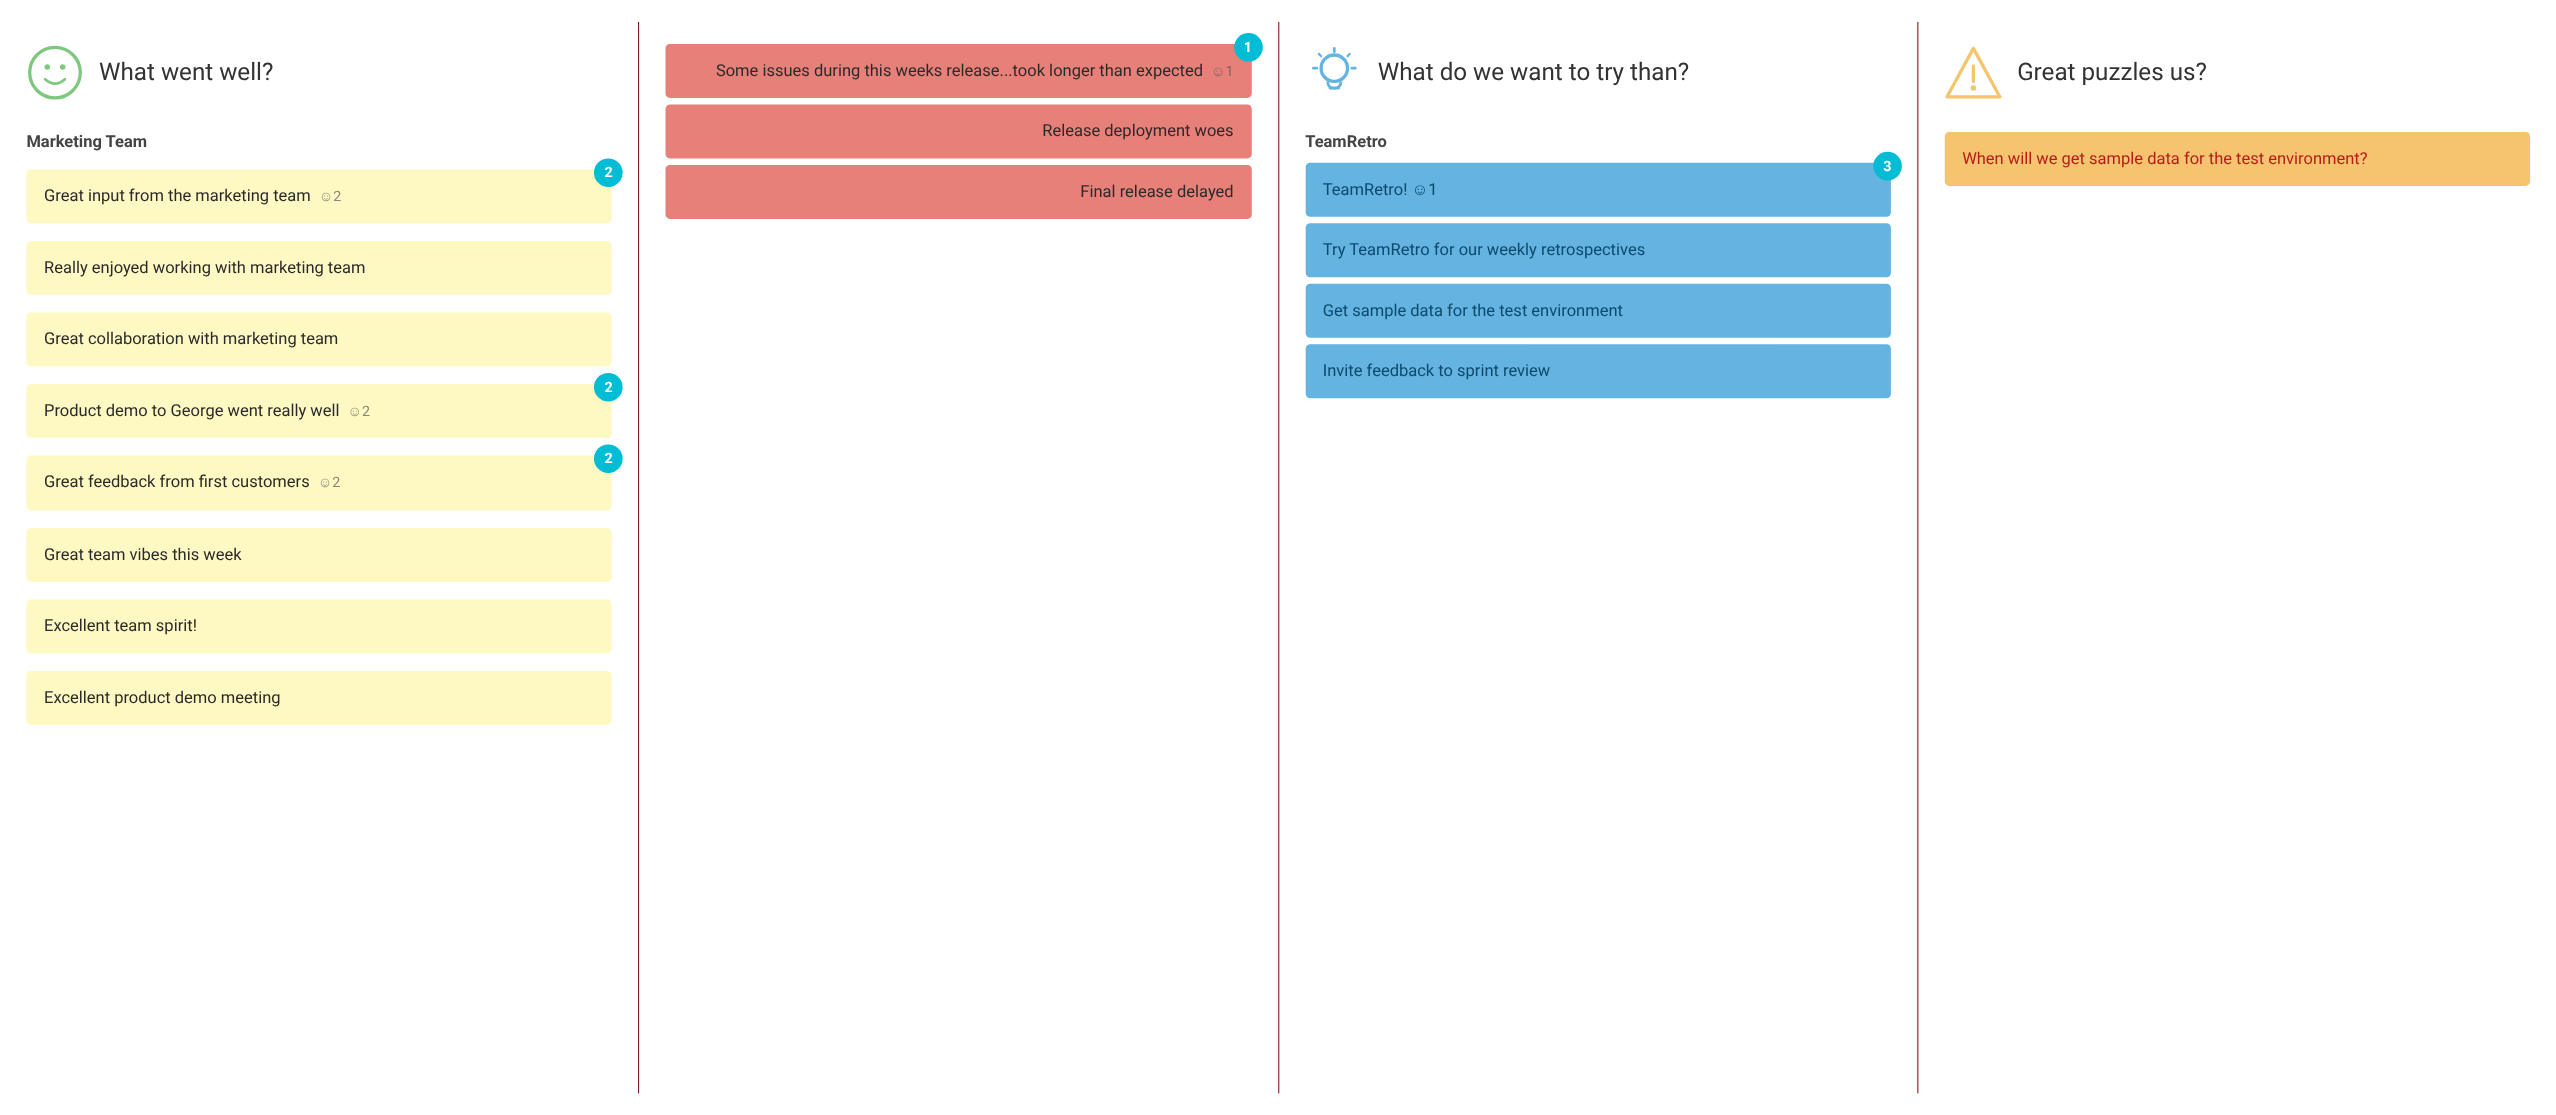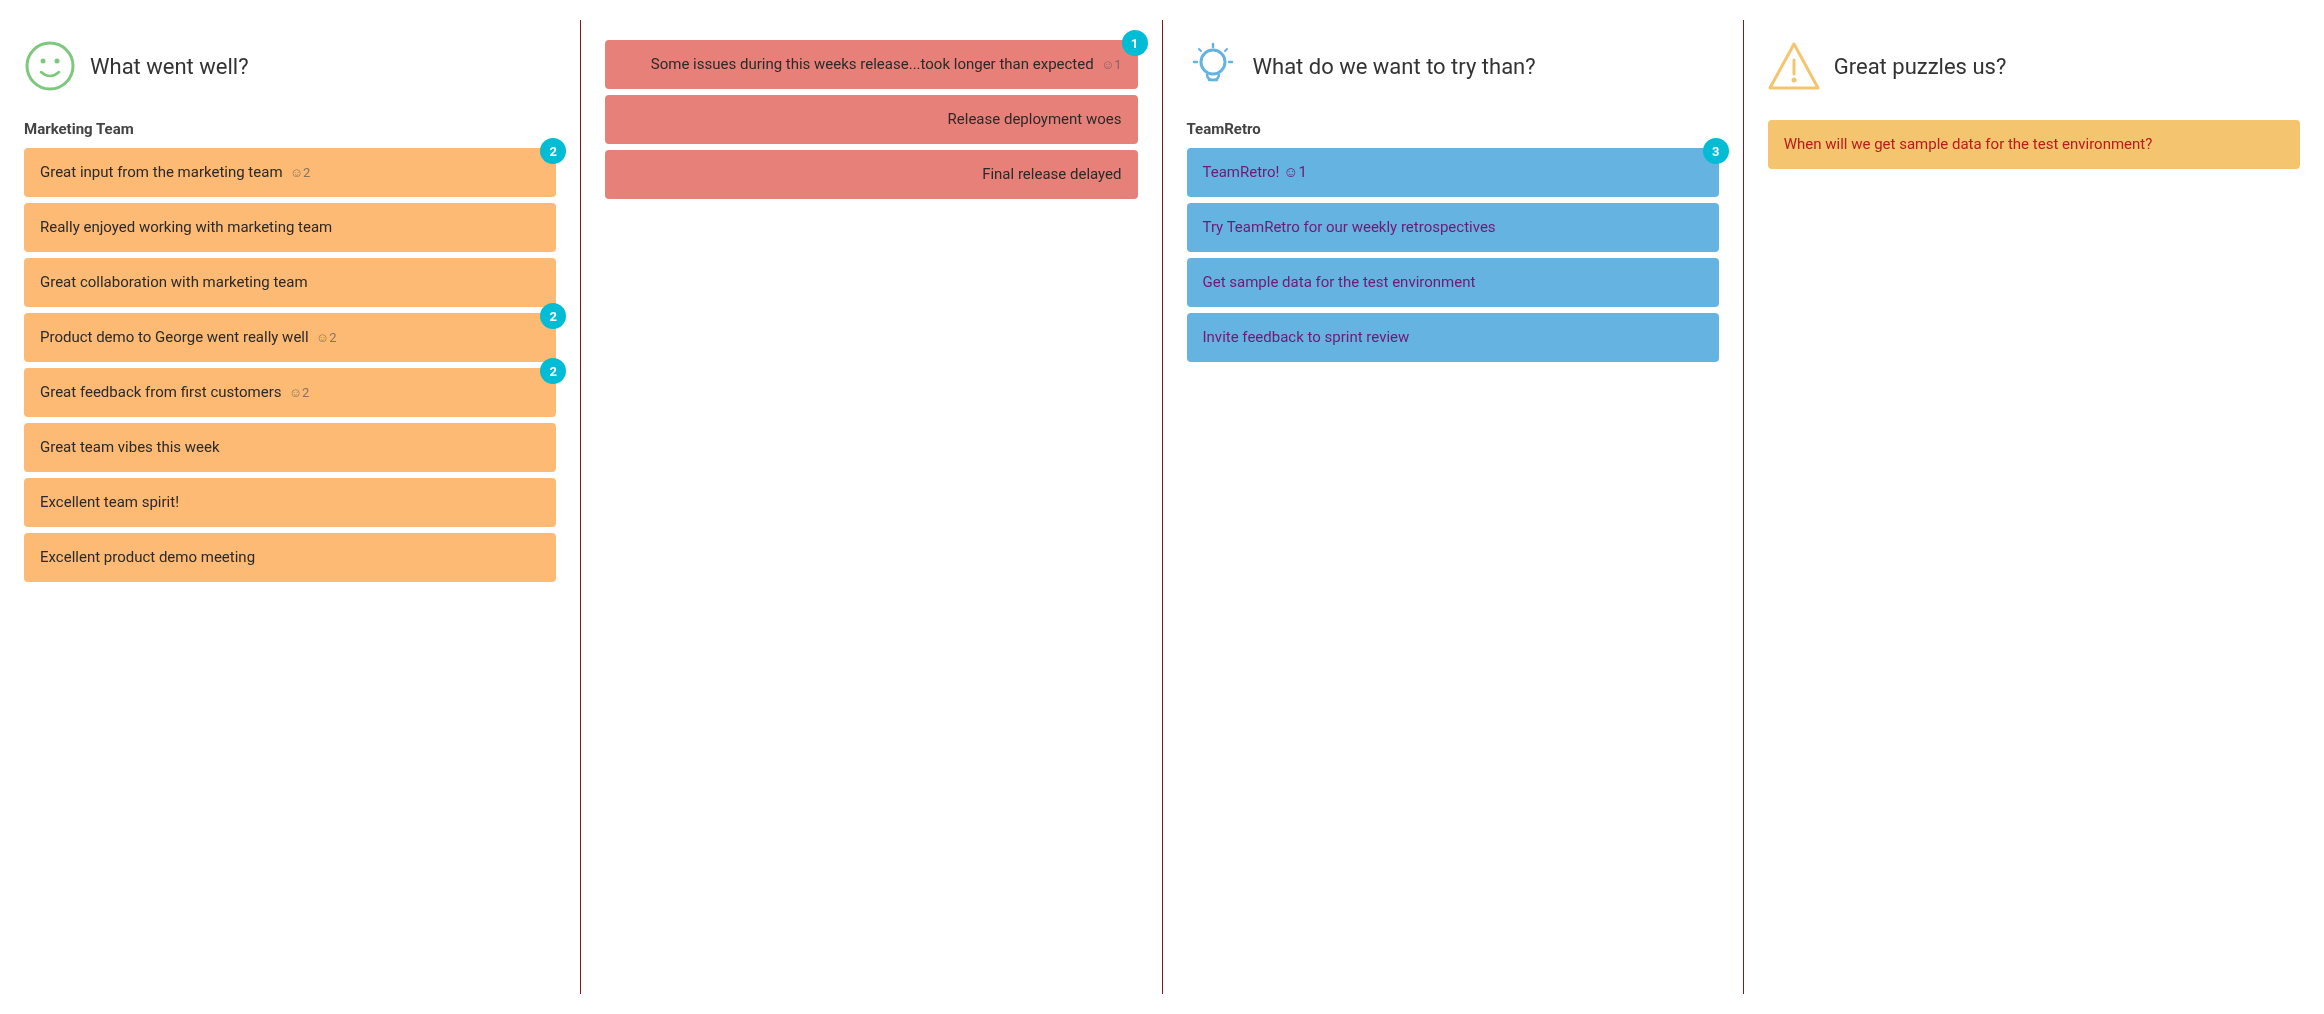--- a/index.html
+++ b/index.html
@@ -68,33 +68,34 @@
       margin-bottom: 6px;
       font-size: 15px;
       color: #333;
       position: relative;
       min-height: 48px;
       display: flex;
       align-items: flex-start;
     }
 
     .card-green {
-      background-color: #fdba74;
+      background-color: #fef9c3;
       color: #2a2a2a;
+      margin-top: 16px;
     }
 
     .card-red {
       background-color: #e8807a;
       color: #2a2a2a;
       text-align: right;
     }
 
     .card-blue {
       background-color: #64b3e0;
-      color: #701a75;
+      color: #0c4a6e;
     }
 
     .card-orange {
       background-color: #f5c46e;
       color: #b91c1c;
     }
 
     .badge {
       position: absolute;
       top: -10px;

